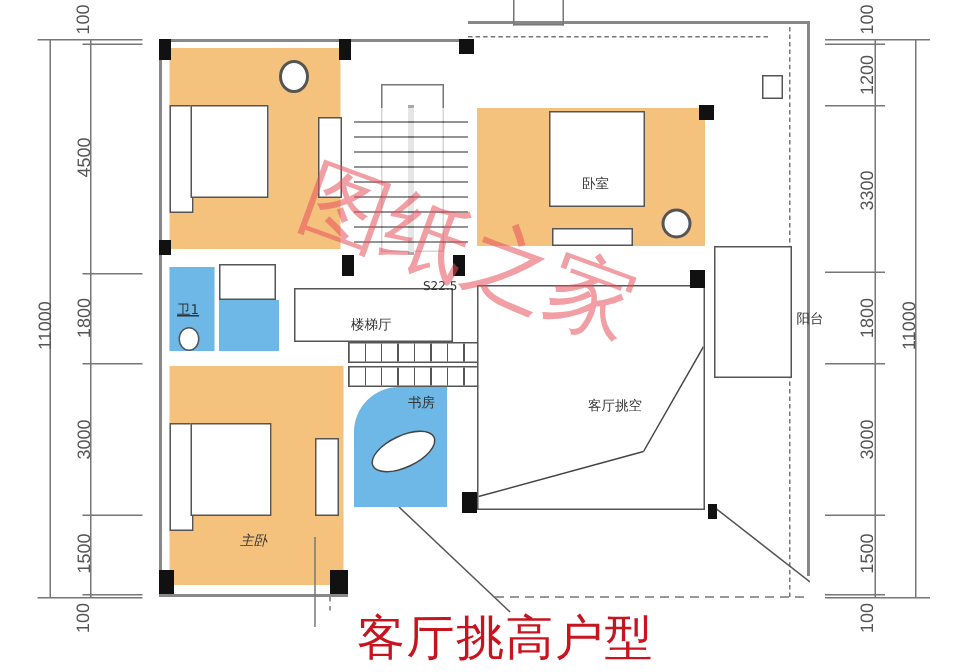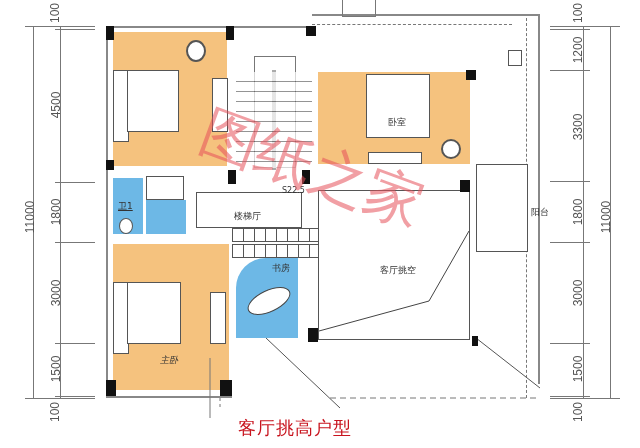--- a/index.html
+++ b/index.html
@@ -3,21 +3,21 @@
 <meta charset="utf-8">
 <style>
   html, body { margin:0; padding:0; background:#ffffff; }
   body { width:640px; height:448px; position:relative; overflow:hidden; font-family:"DejaVu Sans", sans-serif; }
   .abs { position:absolute; }
   .dimtext { position:absolute; font-size:12px; color:#555; transform:rotate(-90deg); transform-origin:center center; white-space:nowrap; font-family:"Liberation Sans", sans-serif; }
   .room-label { position:absolute; font-size:9px; color:#333; white-space:nowrap; font-family:"DejaVu Sans", sans-serif; }
   .orange { background:#F5C27E; }
   .blue { background:#6DB8E6; }
   .wall { position:absolute; background:#111; }
-  .title { position:absolute; left:238px; top:416px; font-size:18px; color:#C8141E; letter-spacing:1px; font-family:"DejaVu Sans", sans-serif; white-space:nowrap; }
+  .title { position:absolute; left:238px; top:404px; font-size:32px; color:#C8141E; letter-spacing:1px; font-family:"DejaVu Sans", sans-serif; white-space:nowrap; }
   .wm { position:absolute; color:rgba(230,80,90,0.55); font-size:58px; font-family:"DejaVu Serif", serif; white-space:nowrap; transform:rotate(20deg); }
 </style>
 </head>
 <body>
 
 <div>
   <div class="abs" style="left:33px;top:26px;width:1px;height:372px;background:#777;"></div>
   <div class="abs" style="left:60px;top:26px;width:1px;height:372px;background:#777;"></div>
   <div class="abs" style="left:25px;top:26px;width:70px;height:1px;background:#777;"></div>
   <div class="abs" style="left:55px;top:29px;width:40px;height:1px;background:#777;"></div>
@@ -111,21 +111,21 @@
   <div class="abs" style="left:127px;top:282px;width:52px;height:60px;background:#fff;border:1px solid #555;"></div>
   <div class="abs" style="left:210px;top:292px;width:14px;height:50px;background:#fff;border:1px solid #555;"></div>
   <div class="room-label" style="left:160px;top:354px;font-style:italic;">主卧</div>
 
   <div class="abs" style="left:318px;top:190px;width:150px;height:148px;border:1px solid #555;background:#fff;">
     <svg width="150" height="148" style="position:absolute;left:0;top:0;">
       <line x1="150" y1="40" x2="110" y2="110" stroke="#444" stroke-width="1"></line>
       <line x1="110" y1="110" x2="0" y2="140" stroke="#444" stroke-width="1"></line>
     </svg>
   </div>
-  <div class="room-label" style="left:380px;top:264px;text-align:center;">客厅挑空</div>
+  <div class="room-label" style="left:392px;top:264px;text-align:center;">客厅挑空</div>
 
   <div class="abs" style="left:476px;top:164px;width:50px;height:86px;border:1px solid #555;background:#fff;"></div>
   <div class="room-label" style="left:500px;top:206px;padding-left:31px;">阳台</div>
 
   <svg class="abs" style="left:200px;top:338px;" width="340" height="80">
     <line x1="66" y1="0" x2="140" y2="70" stroke="#555"></line>
     <line x1="276" y1="0" x2="340" y2="50" stroke="#555"></line>
     <line x1="130" y1="60" x2="340" y2="60" stroke="#777" stroke-dasharray="6,4"></line>
     <line x1="10" y1="20" x2="10" y2="82" stroke="#777"></line>
     <line x1="20" y1="60" x2="20" y2="70" stroke="#777" stroke-dasharray="3,3"></line>

